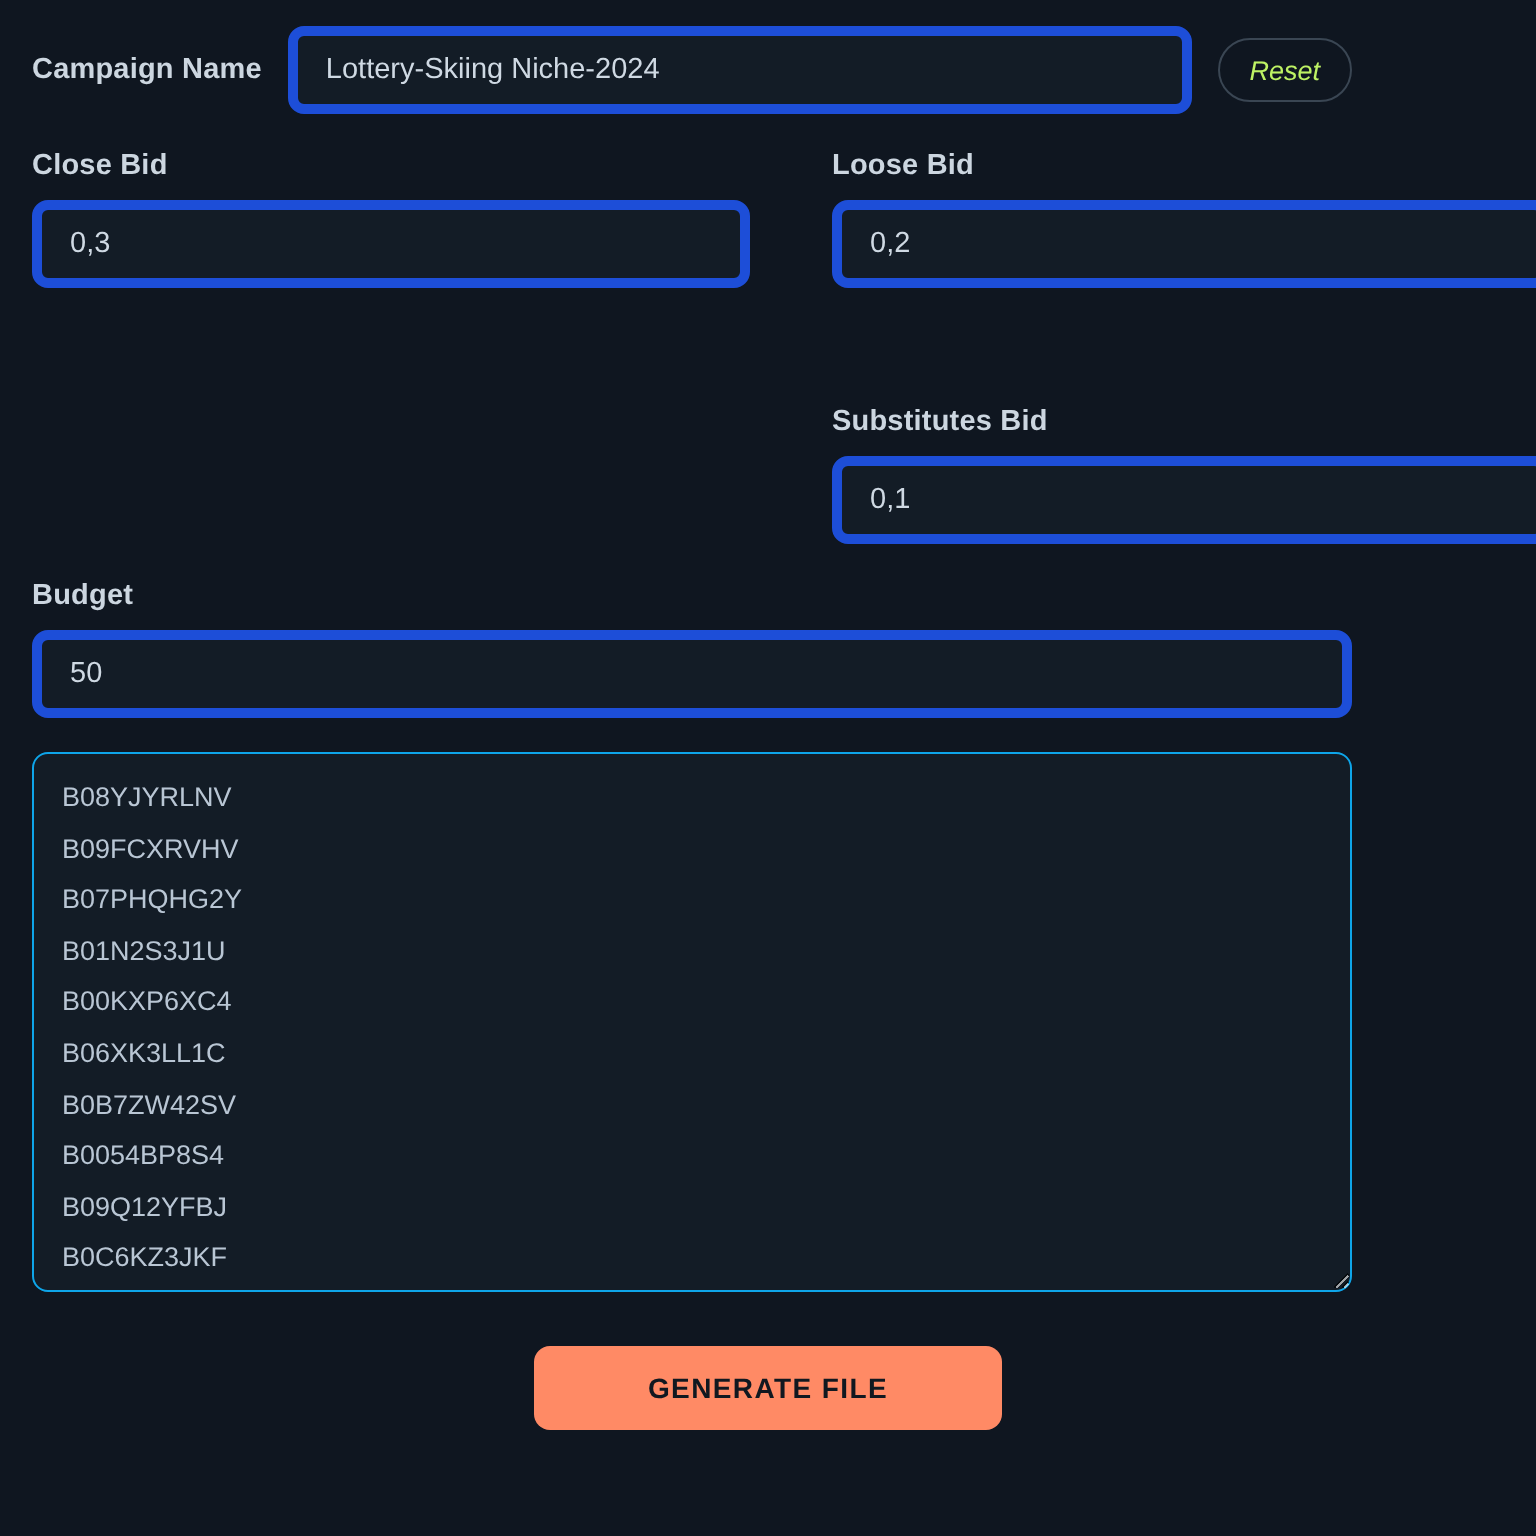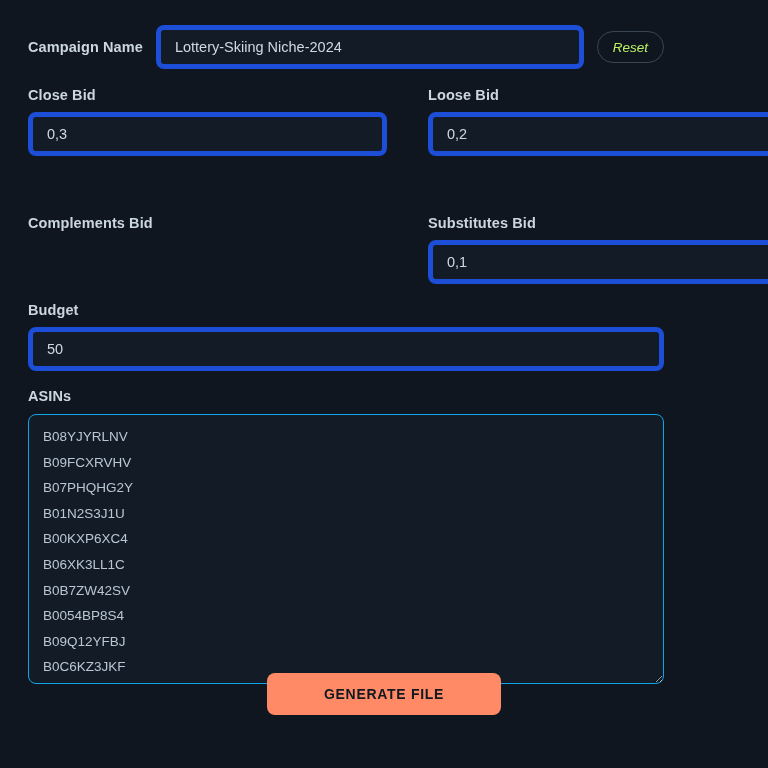--- a/index.html
+++ b/index.html
@@ -15,21 +15,21 @@
     background: #0f1620;
     font-family: "Liberation Sans", sans-serif;
     color: #ccd6e0;
     -webkit-font-smoothing: antialiased;
   }
 
   .page {
     width: 696px;
     height: 768px;
     position: relative;
-    padding: 12px;
+    padding: 0;
   }
 
   
   .top-row {
     display: flex;
     align-items: center;
     gap: 13px;
     padding: 13px 20px 0 16px;
   }
   .field-label {
@@ -149,37 +149,35 @@
       <span class="field-label">Close Bid</span>
       <input class="text-input" type="text" placeholder="Close Bid" value="0,3" style="">
     </div>
 
     <div class="field-block">
       <span class="field-label">Loose Bid</span>
       <input class="text-input" type="text" placeholder="Loose Bid" value="0,2" style="">
     </div>
 
     <div class="field-block">
-      <span class="field-label">Complements Bid</span>
     </div>
 
     <div class="field-block">
       <span class="field-label">Substitutes Bid</span>
       <input class="text-input" type="text" placeholder="Substitutes Bid" value="0,1" style="">
     </div>
 
   </div>
 
   <div class="full-block">
     <span class="field-label">Budget</span>
     <input class="text-input" type="text" placeholder="Budget" value="50" style="">
   </div>
 
   <div class="asins-block">
-    <span class="field-label">ASINs</span>
     <textarea class="asins-area" placeholder="ASINs" style="">B08YJYRLNV
 B09FCXRVHV
 B07PHQHG2Y
 B01N2S3J1U
 B00KXP6XC4
 B06XK3LL1C
 B0B7ZW42SV
 B0054BP8S4
 B09Q12YFBJ
 B0C6KZ3JKF</textarea>

